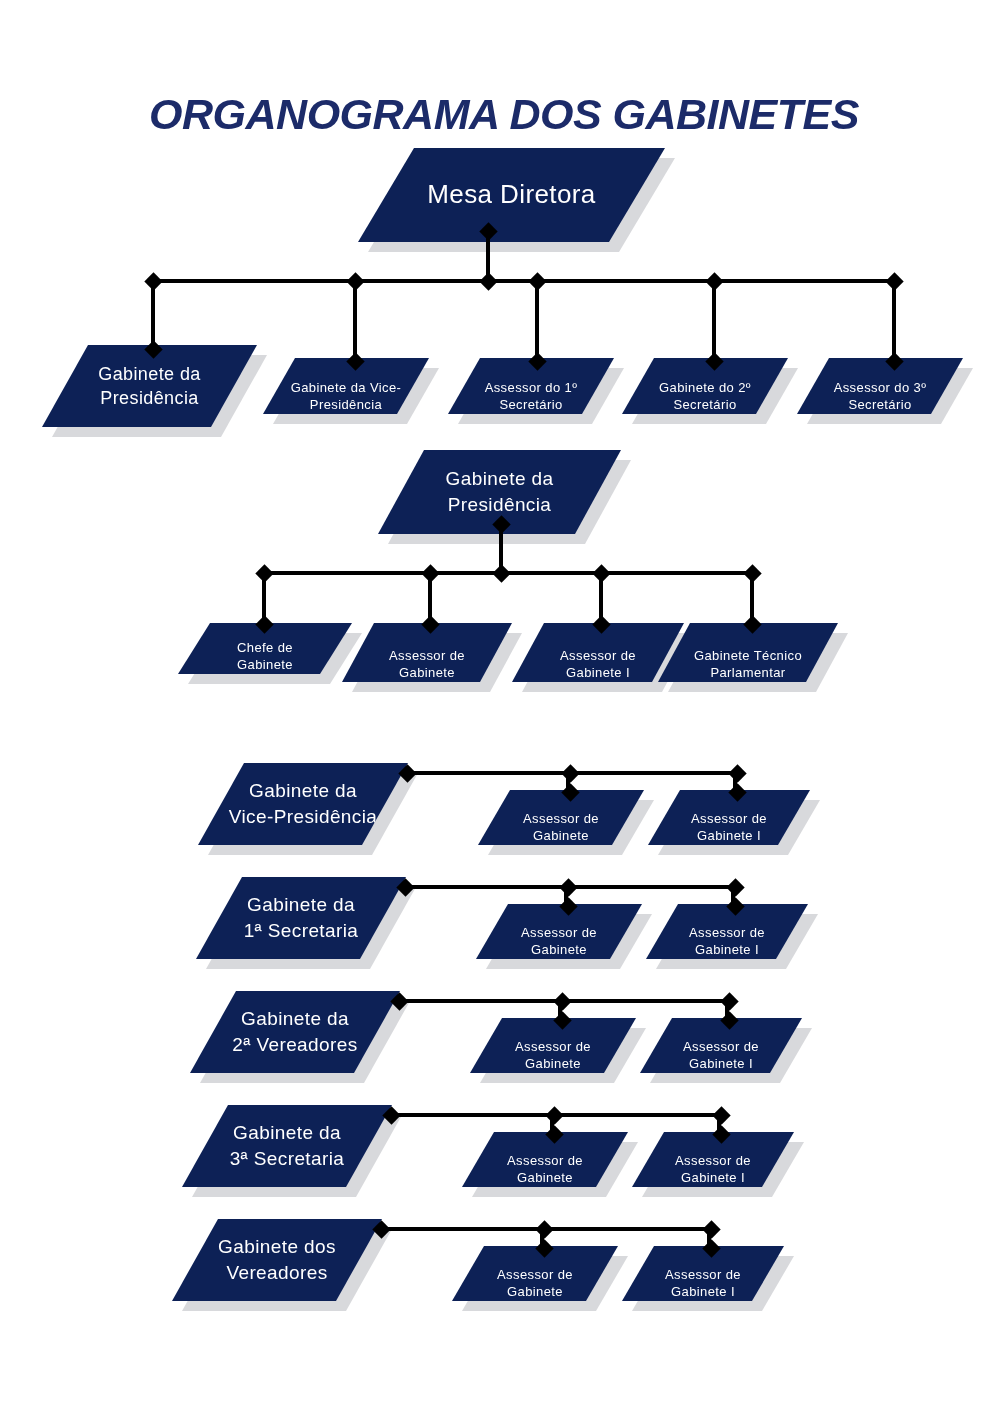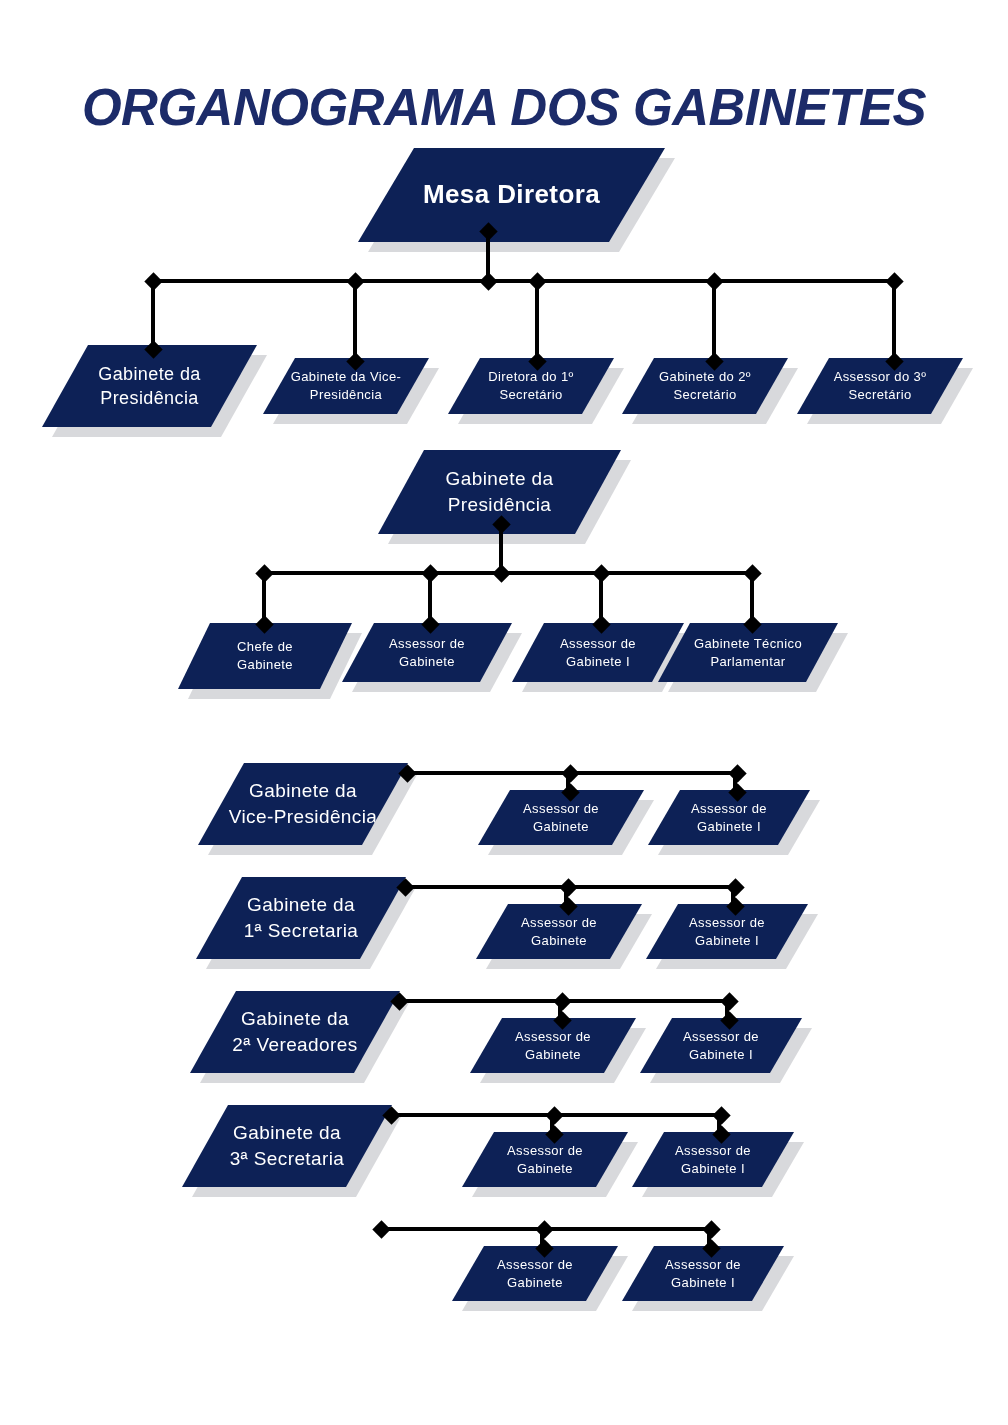--- a/index.html
+++ b/index.html
@@ -6,37 +6,37 @@
     --navy:#0d2156;
     --shadow:#d8d9dc;
     --line:#000000;
     --title:#1c2b69;
   }
   html,body{margin:0;padding:0;background:#ffffff;}
   body{font-family:"Liberation Sans", sans-serif;}
   #canvas{position:relative;width:1008px;height:1425px;margin:0 auto;background:#ffffff;overflow:hidden;}
 
   .title{
-    position:absolute;left:0;top:44px;width:100%;
+    position:absolute;left:0;top:61px;width:100%;
     text-align:center;color:var(--title);
-    font-size:51px;font-weight:800;font-style:italic;
+    font-size:43px;font-weight:800;font-style:italic;
     letter-spacing:-0.5px;
   }
 
   .node{position:absolute;}
   .node .sh,.node .fc{position:absolute;inset:0;}
   .node .sh{background:var(--shadow);transform:translate(10px,10px);}
   .node .fc{
     background:var(--navy);color:#ffffff;
     display:flex;flex-direction:column;align-items:center;justify-content:center;
     text-align:center;letter-spacing:.4px;line-height:1.35;font-weight:500;
   }
-  .sk56 .sh,.sk56 .fc{clip-path:polygon(56px 0,100% 0,calc(100% - 56px) 100%,0 100%);font-weight:bold;}
+  .sk56 .sh,.sk56 .fc{clip-path:polygon(56px 0,100% 0,calc(100% - 56px) 100%,0 100%);}
   .sk46 .sh,.sk46 .fc{clip-path:polygon(46px 0,100% 0,calc(100% - 46px) 100%,0 100%);}
-  .sk32 .sh,.sk32 .fc{clip-path:polygon(32px 0,100% 0,calc(100% - 32px) 100%,0 100%);}
+  .sk32 .sh,.sk32 .fc{clip-path:polygon(32px 0,100% 0,calc(100% - 32px) 100%,0 100%);justify-content:flex-end;}
 
   .hl{position:absolute;height:4px;background:var(--line);}
   .vl{position:absolute;width:4px;background:var(--line);}
   .dm{position:absolute;width:13px;height:13px;background:var(--line);transform:rotate(45deg);}
 </style>
 </head>
 <body>
 
 <div id="canvas">
 
@@ -59,21 +59,21 @@
   <div class="node sk32" style="left:263px;top:358px;width:166px;height:56px;font-size:13px">
     <div class="sh"></div>
     <div class="fc">
       <span>Gabinete da Vice-</span>
       <span>Presidência</span>
     </div>
   </div>
   <div class="node sk32" style="left:448px;top:358px;width:166px;height:56px;font-size:13px">
     <div class="sh"></div>
     <div class="fc">
-      <span>Diretora do 1º</span>
+      <span>Assessor do 1º</span>
       <span>Secretário</span>
     </div>
   </div>
   <div class="node sk32" style="left:622px;top:358px;width:166px;height:56px;font-size:13px">
     <div class="sh"></div>
     <div class="fc">
       <span>Gabinete do 2º</span>
       <span>Secretário</span>
     </div>
   </div>
@@ -85,21 +85,21 @@
     </div>
   </div>
 
   <div class="node sk46" style="left:378px;top:450px;width:243px;height:84px;font-size:19px">
     <div class="sh"></div>
     <div class="fc">
       <span>Gabinete da</span>
       <span>Presidência</span>
     </div>
   </div>
-  <div class="node sk32" style="left:178px;top:623px;width:174px;height:66px;font-size:13px">
+  <div class="node sk32" style="left:178px;top:623px;width:174px;height:51px;font-size:13px">
     <div class="sh"></div>
     <div class="fc">
       <span>Chefe de</span>
       <span>Gabinete</span>
     </div>
   </div>
   <div class="node sk32" style="left:342px;top:623px;width:170px;height:59px;font-size:13px">
     <div class="sh"></div>
     <div class="fc">
       <span>Assessor de</span>
@@ -202,20 +202,27 @@
     </div>
   </div>
   <div class="node sk32" style="left:632px;top:1132px;width:162px;height:55px;font-size:13px">
     <div class="sh"></div>
     <div class="fc">
       <span>Assessor de</span>
       <span>Gabinete I</span>
     </div>
   </div>
 
+  <div class="node sk46" style="left:172px;top:1219px;width:210px;height:82px;font-size:19px">
+    <div class="sh"></div>
+    <div class="fc">
+      <span>Gabinete dos</span>
+      <span>Vereadores</span>
+    </div>
+  </div>
   <div class="node sk32" style="left:452px;top:1246px;width:166px;height:55px;font-size:13px">
     <div class="sh"></div>
     <div class="fc">
       <span>Assessor de</span>
       <span>Gabinete</span>
     </div>
   </div>
   <div class="node sk32" style="left:622px;top:1246px;width:162px;height:55px;font-size:13px">
     <div class="sh"></div>
     <div class="fc">

